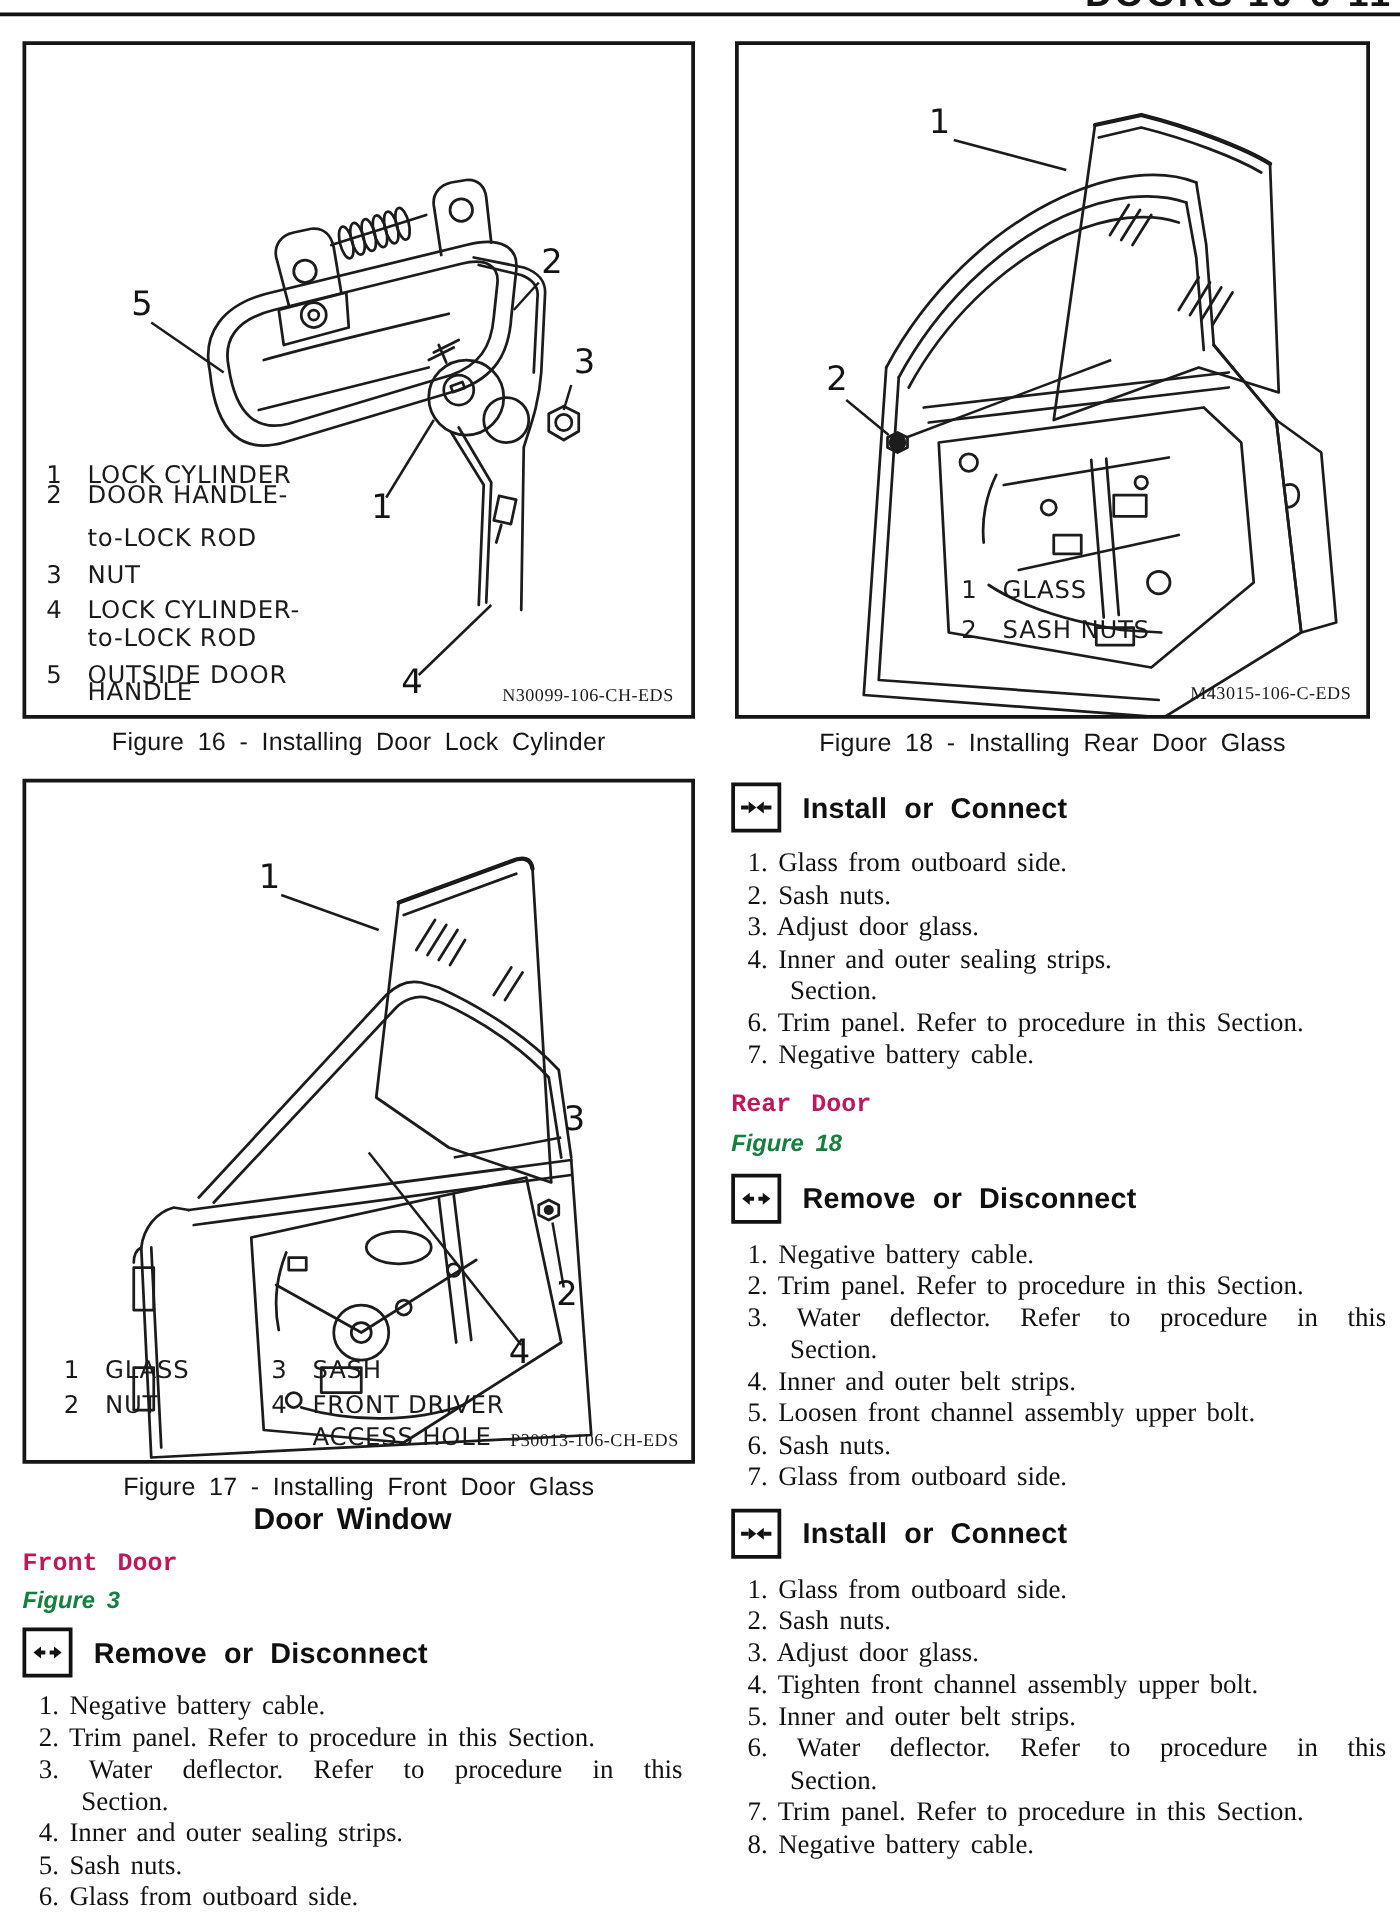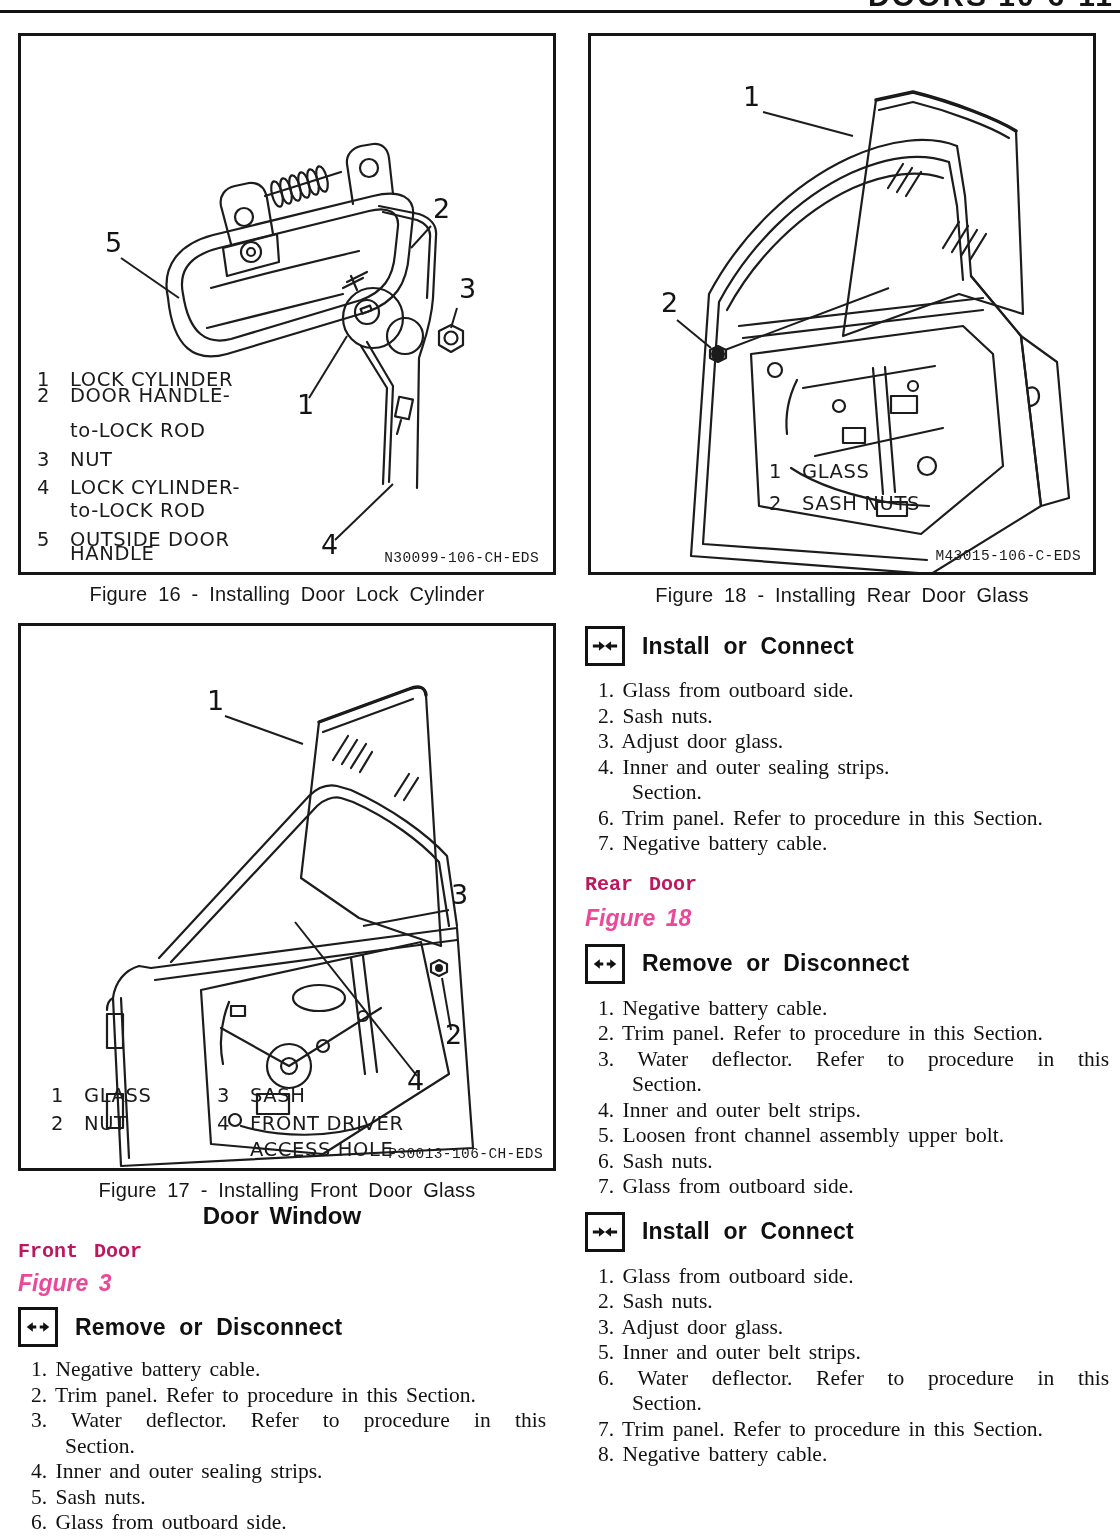--- a/index.html
+++ b/index.html
@@ -7,37 +7,37 @@
         font-family:"Liberation Serif",serif;color:#141414;}
   .toprule{position:absolute;left:0;top:10px;width:1120px;height:3px;background:#121212;}
   .runhead{position:absolute;top:-21px;right:6px;font-family:"Liberation Sans",sans-serif;
            font-weight:700;font-size:30px;letter-spacing:2px;white-space:nowrap;}
   
   .figbox{position:absolute;border:3px solid #161616;background:#fff;box-sizing:border-box;}
   .figbox svg{position:absolute;left:0;top:0;}
   .legrow{position:absolute;font-family:"DejaVu Sans",sans-serif;font-size:19.5px;
           letter-spacing:.6px;white-space:nowrap;color:#1b1b1b;}
   .legrow .n{display:inline-block;width:33px;}
-  .figcode{position:absolute;font-family:Liberation Mono, monospace;font-size:14.5px;
+  .figcode{position:absolute;font-family:Liberation Serif, serif;font-size:14.5px;
            letter-spacing:.4px;white-space:nowrap;color:#1b1b1b;}
   .figcaption{position:absolute;font-family:"Liberation Sans",sans-serif;font-size:20px;
               text-align:center;word-spacing:5px;letter-spacing:.2px;color:#161616;}
   
   .col{position:absolute;}
   .ophead{display:flex;align-items:center;gap:17px;margin:12px 0 12px 0;text-align:center;}
   .opicon{width:34px;height:34px;border:3.5px solid #121212;display:flex;align-items:center;
           justify-content:center;flex:0 0 auto;background:#fff;}
   .optitle{font-family:"Liberation Sans",sans-serif;font-weight:700;font-size:23px;
            word-spacing:7px;letter-spacing:.2px;white-space:nowrap;color:#101010;}
   .h1doc{font-family:"Liberation Sans",sans-serif;font-weight:700;font-size:24px;
          word-spacing:4px;margin:0 0 10px 0;color:#101010;text-align:center;}
   .sub1{font-family:Liberation Mono, monospace;font-weight:700;font-size:20px;
         word-spacing:4px;margin:16px 0 0 0;color:#be185d;}
   .figref{font-family:"Liberation Sans",sans-serif;font-weight:700;font-style:italic;
-          font-size:23px;word-spacing:4px;margin:9px 0 0 0;color:#ec4899;}
+          font-size:19px;word-spacing:4px;margin:9px 0 0 0;color:#15803d;}
   .plist{margin:0;}
   .pitem{font-size:21.5px;line-height:25.5px;padding-left:47px;word-spacing:3px;color:#121212;}
   .ln.first{text-indent:-34px;}
   .ln.first.just{text-align:justify;text-align-last:justify;}
   .co{font-family:"DejaVu Sans",sans-serif;font-size:27px;fill:#141414;}
   .art{stroke:#1c1c1c;fill:none;stroke-width:2.2;stroke-linejoin:round;stroke-linecap:round;}
   .artthick{stroke:#161616;fill:none;stroke-width:3.4;stroke-linejoin:round;stroke-linecap:round;}
   .lead{stroke:#1c1c1c;stroke-width:2;}
 </style>
 </head>
@@ -317,20 +317,23 @@
       <div class="pitem">
           <div class="ln first">1. Glass from outboard side.</div>
         </div>
       <div class="pitem">
           <div class="ln first">2. Sash nuts.</div>
         </div>
       <div class="pitem">
           <div class="ln first">3. Adjust door glass.</div>
         </div>
       <div class="pitem">
+          <div class="ln first">4. Tighten front channel assembly upper bolt.</div>
+        </div>
+      <div class="pitem">
           <div class="ln first">5. Inner and outer belt strips.</div>
         </div>
       <div class="pitem">
           <div class="ln first just">6. Water deflector. Refer to procedure in this</div>
           <div class="ln cont">Section.</div>
         </div>
       <div class="pitem">
           <div class="ln first">7. Trim panel. Refer to procedure in this Section.</div>
         </div>
       <div class="pitem">

